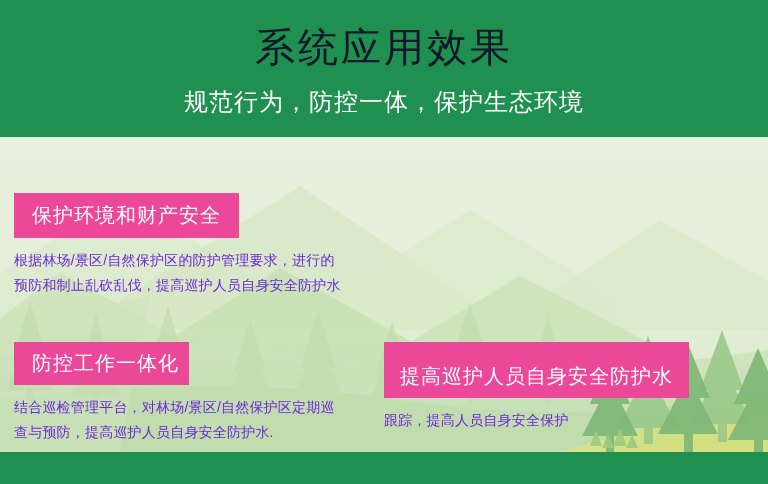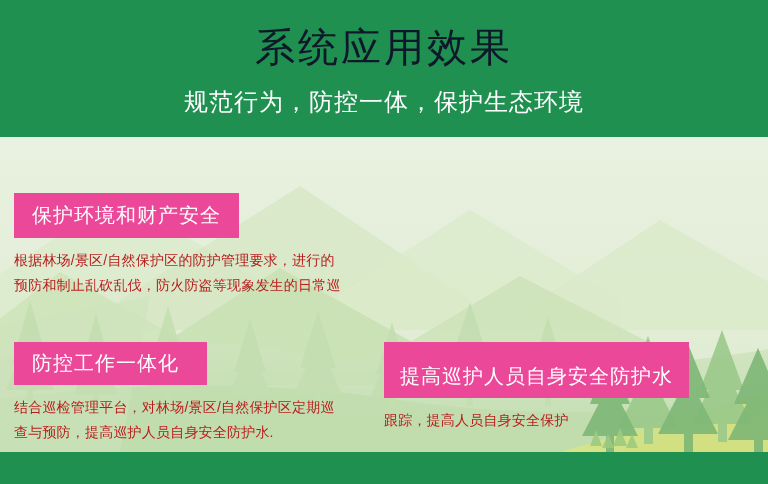--- a/index.html
+++ b/index.html
@@ -76,39 +76,39 @@
     color: #ffffff;
     font-size: 20px;
     font-weight: normal;
     line-height: 1;
     letter-spacing: 1px;
     white-space: nowrap;
     box-sizing: border-box;
     margin-top: 30px;
   }
   .card-body {
-    color: #b91c1c;
+    color: #6d28d9;
     font-size: 14px;
     line-height: 25px;
     letter-spacing: 0.2px;
     margin-top: 10px;
   }
   .card-body p {
     margin: 0;
   }
 
   
   #card-1 { left: 14px;  top: 163px; width: 350px; }
   #card-1 .card-tag { padding: 12px 18px 13px 18px; }
 
   #card-2 { left: 384px; top: 163px; width: 357px; }
   #card-2 .card-tag { width: 357px; text-align: center; padding: 12px 10px 13px 10px; }
 
   #card-3 { left: 14px;  top: 312px; width: 350px; }
-  #card-3 .card-tag { padding: 11px 28px 12px 18px; }
+  #card-3 .card-tag { padding: 11px 10px 12px 18px; }
 
   #card-4 { left: 384px; top: 312px; width: 357px; }
   #card-4 .card-tag { padding: 24px 16px 12px 16px; }
 
   
   .footer-band {
     position: absolute;
     left: 0;
     top: 452px;
     width: 768px;
@@ -226,21 +226,21 @@
 
   <div class="header">
     <div class="header-title">系统应用效果</div>
     <div class="header-subtitle">规范行为，防控一体，保护生态环境</div>
   </div>
 
   <div class="card" id="card-1">
     <div class="card-tag">保护环境和财产安全</div>
     <div class="card-body">
       <p>根据林场/景区/自然保护区的防护管理要求，进行的</p>
-      <p>预防和制止乱砍乱伐，防火防盗等现象发生的日常巡</p>
+      <p>预防和制止乱砍乱伐，提高巡护人员自身安全防护水</p>
     </div>
   </div>
 
 
   <div class="card" id="card-3">
     <div class="card-tag">防控工作一体化</div>
     <div class="card-body">
       <p>结合巡检管理平台，对林场/景区/自然保护区定期巡</p>
       <p>查与预防，提高巡护人员自身安全防护水.</p>
     </div>

